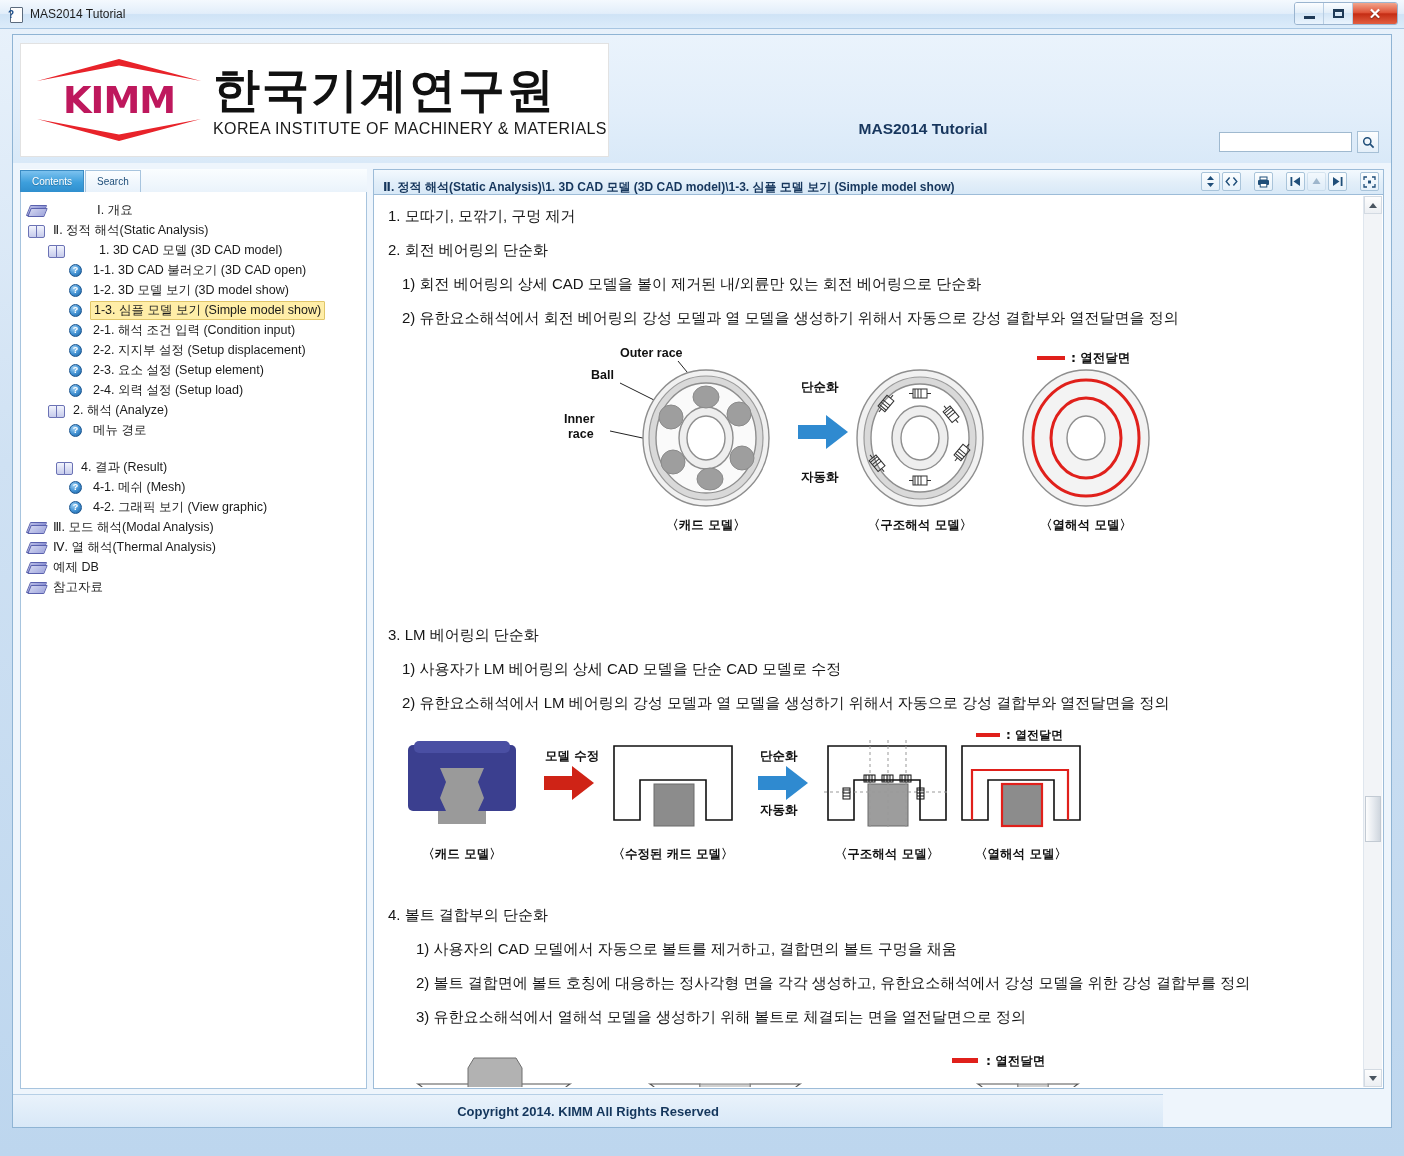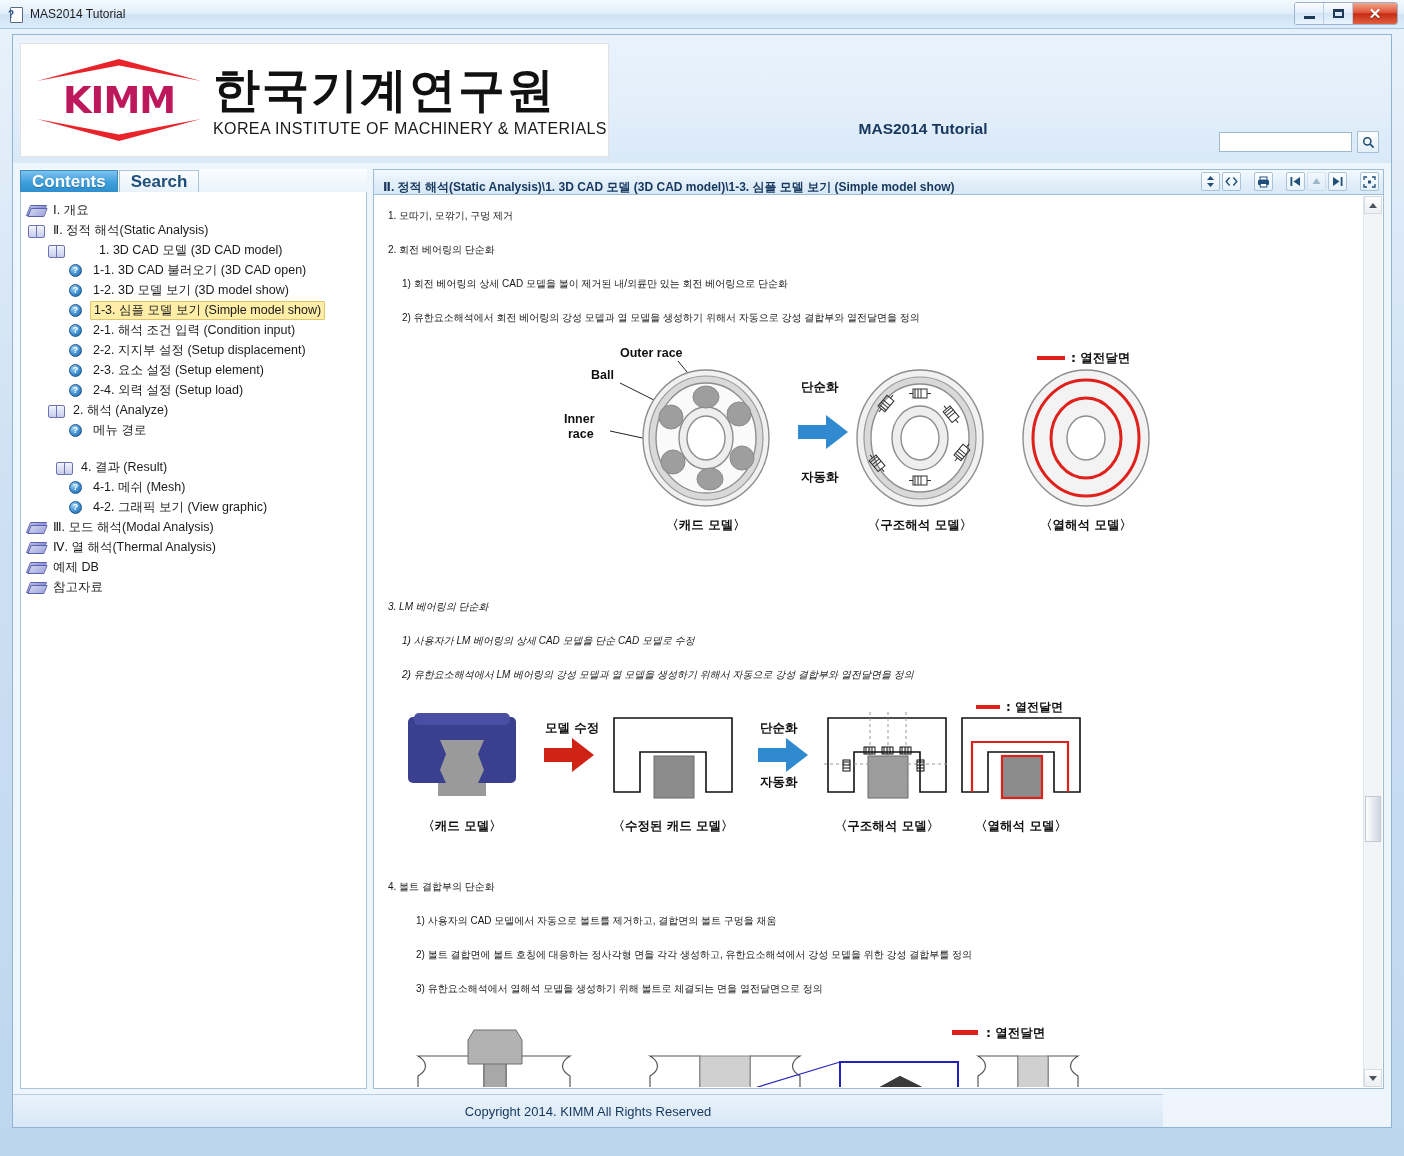--- a/index.html
+++ b/index.html
@@ -137,21 +137,21 @@
     box-sizing:border-box;
   }
   #tabs {
     position:absolute; left:0; top:0; width:347px; height:23px;
     display:flex; align-items:flex-end;
     border-bottom:1px solid #a7c4de;
     background: linear-gradient(180deg,#fafdff,#eaf3fb);
   }
   .tab {
     height:22px; line-height:22px; padding:0 11px; box-sizing:border-box;
-    font-size:17px; font-weight:bold; margin-right:1px;
+    font-size:10px; font-weight:normal; margin-right:1px;
     border:1px solid #a7c4de; border-bottom:none;
     color:#1f4e79;
     background: linear-gradient(180deg,#fbfdff,#e8f2fb);
   }
   .tab.active {
     color:#ffffff;
     background: linear-gradient(180deg,#7cc2ef 0%, #3d9fdc 55%, #2f8fce 100%);
     border-color:#3b8cc4;
     text-shadow:0 1px 1px rgba(0,0,0,.25);
   }
@@ -239,21 +239,21 @@
     border:1px solid #9dbcd8; border-top:none;
     background:#ffffff;
     overflow:hidden;
   }
   #content-scroll {
     position:absolute; left:0; top:0; width:991px; height:892px;
     padding: 12px 14px 0 14px; box-sizing:border-box;
     overflow:hidden;
     background:#fff;
   }
-  .ctext { font-size:10px; color:#161616; margin: 0 0 17px 0; line-height:17px; }
+  .ctext { font-size:15px; color:#161616; margin: 0 0 17px 0; line-height:17px; }
   .ctext.i1 { margin-left:14px; }
   .ctext.i2 { margin-left:28px; }
 
   
   #vscroll {
     position:absolute; right:1px; top:1px; width:18px; height:891px;
     background:#f2f4f7; border-left:1px solid #dfe6ee;
   }
   #vscroll .sb-arrow {
     position:absolute; left:0; width:18px; height:18px;
@@ -274,21 +274,21 @@
 
   
   .figure { position:relative; margin: 2px 0 24px 0; }
 
   
   #footer {
     position:absolute; left:0; bottom:0; width:1150px; height:32px;
     background: linear-gradient(180deg,#e9f2fb,#d8e8f7);
     border-top:1px solid #b6cfe6;
     display:flex; align-items:center; justify-content:center;
-    font-size:13px; font-weight:normal; color:#14365c;margin-top:18px;
+    font-size:13px; font-weight:bold; color:#14365c;margin-top:18px;
   }
 </style>
 </head>
 <body>
 
 <div id="app-window">
 
   <div id="titlebar">
     <span class="tb-icon">
       <span class="pg"></span>
@@ -338,21 +338,21 @@
     </div>
 
     <div id="body-row">
 
       <div id="left-pane">
         <div id="tabs">
           <div class="tab active">Contents</div>
           <div class="tab">Search</div>
         </div>
         <div id="tree">
-            <div class="tnode" style="padding-left: 6px;">
+            <div class="tnode" style="padding-left: 6px; gap: 44px;">
               <span class="ticon ic-book">
                 <span class="b1"></span>
                 <span class="b2"></span>
               </span>
               <span class="tlabel">Ⅰ. 개요</span>
             </div>
             <div class="tnode" style="padding-left: 6px;">
               <span class="ticon ic-openbook">
                 <span class="ob-l"></span>
                 <span class="ob-r"></span>
@@ -648,21 +648,21 @@
 
                 <rect x="479" y="13" width="28" height="4" fill="#e0201b"></rect>
                 <text x="513" y="19" font-family="DejaVu Sans, sans-serif" font-size="12.5" font-weight="bold" fill="#111">: 열전달면</text>
 
                 <text x="148" y="186" text-anchor="middle" font-family="DejaVu Sans, sans-serif" font-size="12.5" font-weight="bold" fill="#111">〈캐드 모델〉</text>
                 <text x="362" y="186" text-anchor="middle" font-family="DejaVu Sans, sans-serif" font-size="12.5" font-weight="bold" fill="#111">〈구조해석 모델〉</text>
                 <text x="528" y="186" text-anchor="middle" font-family="DejaVu Sans, sans-serif" font-size="12.5" font-weight="bold" fill="#111">〈열해석 모델〉</text>
               </svg>
             </div>
 
-            <div id="paras2" style="margin-top:60px;font-style:italic;">
+            <div id="paras2" style="margin-top:88px;">
                 <div class="ctext">3. LM 베어링의 단순화</div>
                 <div class="ctext i1">1) 사용자가 LM 베어링의 상세 CAD 모델을 단순 CAD 모델로 수정</div>
                 <div class="ctext i1">2) 유한요소해석에서 LM 베어링의 강성 모델과 열 모델을 생성하기 위해서 자동으로 강성 결합부와 열전달면을 정의</div>
               </div>
 
             <div class="figure" style="height:140px;">
               <svg width="690" height="140" viewBox="0 0 690 140" style="position:absolute;left:12px;top:0;">
 
                 <g>
                   <rect x="8" y="17" width="108" height="66" rx="5" fill="#3b3f8f"></rect>

